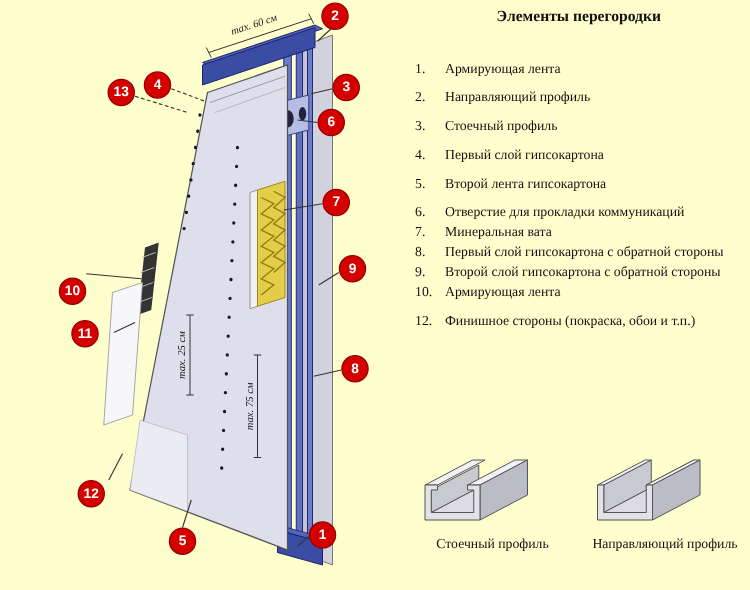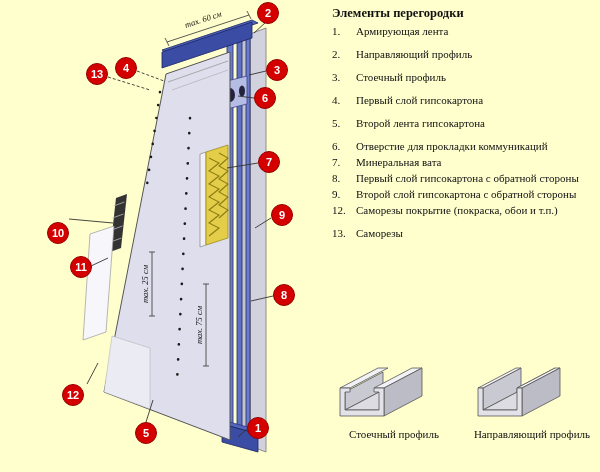--- a/index.html
+++ b/index.html
@@ -8,21 +8,21 @@
     background:#ffffce; overflow:hidden;
     font-family:"Liberation Serif", serif; color:#111;
   }
   svg.diagram { position:absolute; left:0; top:0; }
   .callout {
     position:absolute; width:22px; height:22px; box-sizing:border-box;
     border-radius:50%; background:#d40000; border:1px solid #950000;
     color:#fff; font:bold 11px/20px "Liberation Sans", sans-serif; text-align:center;
   }
   .legend { position:absolute; left:332px; top:4px; width:262px; }
-  .legend-title { font-weight:bold; font-size:12.5px; margin:2px 0 4px 0; }
+  .legend-title { font-weight:bold; font-size:12.5px; text-align:center; margin:2px 0 28px 0; }
   .legend-list { }
   .legend-row { display:flex; font-size:11px; line-height:13px; margin-bottom:10px; }
   .legend-row:nth-child(6), .legend-row:nth-child(7),
   .legend-row:nth-child(8), .legend-row:nth-child(9) { margin-bottom:3px; }
   .legend-row .num { width:24px; flex:none; }
   .legend-row .lbl { flex:1; }
   .profiles { position:absolute; left:330px; top:350px; width:266px; display:flex; justify-content:space-between; }
   .profile-fig { width:128px; text-align:center; }
   .profile-label { font-size:11px; margin-top:2px; }
 </style>
@@ -131,21 +131,21 @@
   <div class="callout" style="left:247px;top:417px">1</div>
   <div class="callout" style="left:257px;top:2px">2</div>
   <div class="callout" style="left:266px;top:59px">3</div>
   <div class="callout" style="left:115px;top:57px">4</div>
   <div class="callout" style="left:135px;top:422px">5</div>
   <div class="callout" style="left:254px;top:87px">6</div>
   <div class="callout" style="left:258px;top:151px">7</div>
   <div class="callout" style="left:273px;top:284px">8</div>
   <div class="callout" style="left:271px;top:204px">9</div>
   <div class="callout" style="left:47px;top:222px">10</div>
-  <div class="callout" style="left:70px;top:256px">11</div>
+  <div class="callout" style="left:57px;top:256px">11</div>
   <div class="callout" style="left:62px;top:384px">12</div>
   <div class="callout" style="left:86px;top:63px">13</div>
 
   <div class="legend">
     <div class="legend-title">Элементы перегородки</div>
     <div class="legend-list">
       <div class="legend-row">
           <span class="num">1.</span>
           <span class="lbl">Армирующая лента</span>
         </div>
@@ -175,26 +175,26 @@
         </div>
       <div class="legend-row">
           <span class="num">8.</span>
           <span class="lbl">Первый слой гипсокартона с обратной стороны</span>
         </div>
       <div class="legend-row">
           <span class="num">9.</span>
           <span class="lbl">Второй слой гипсокартона с обратной стороны</span>
         </div>
       <div class="legend-row">
+          <span class="num">10.</span>
+          <span class="lbl">Армирующая лента</span>
+        </div>
+      <div class="legend-row">
           <span class="num">12.</span>
-          <span class="lbl">Саморезы покрытие (покраска, обои и т.п.)</span>
-        </div>
-      <div class="legend-row">
-          <span class="num">13.</span>
-          <span class="lbl">Саморезы</span>
+          <span class="lbl">Финишное стороны (покраска, обои и т.п.)</span>
         </div>
     </div>
   </div>
 
   <div class="profiles">
     <div class="profile-fig">
       <svg width="120" height="72" viewBox="0 0 120 72">
         <g stroke="#555" stroke-width="0.8">
           <polygon points="11,42 11,60 49,40 49,22" fill="#c9c9d2"></polygon>
           <polygon points="45,42 45,60 83,40 83,22" fill="#cfcfd8"></polygon>

